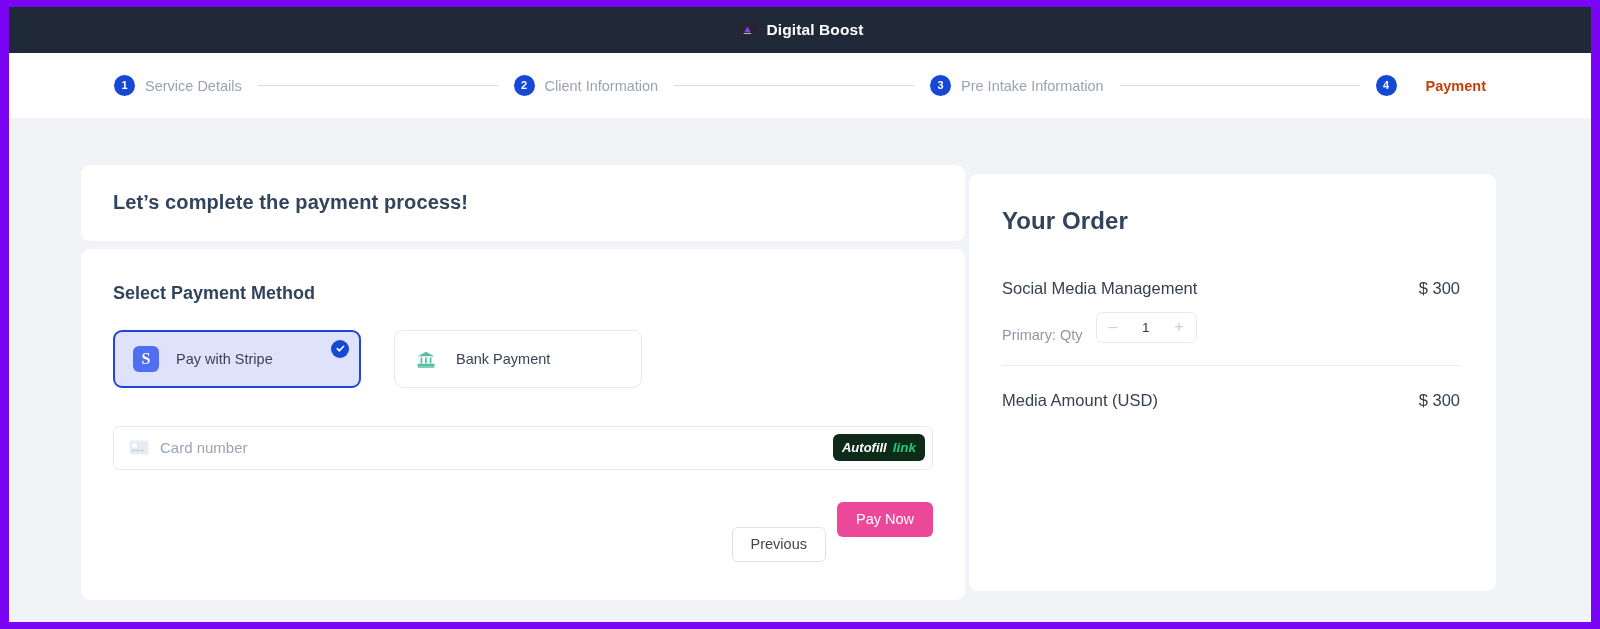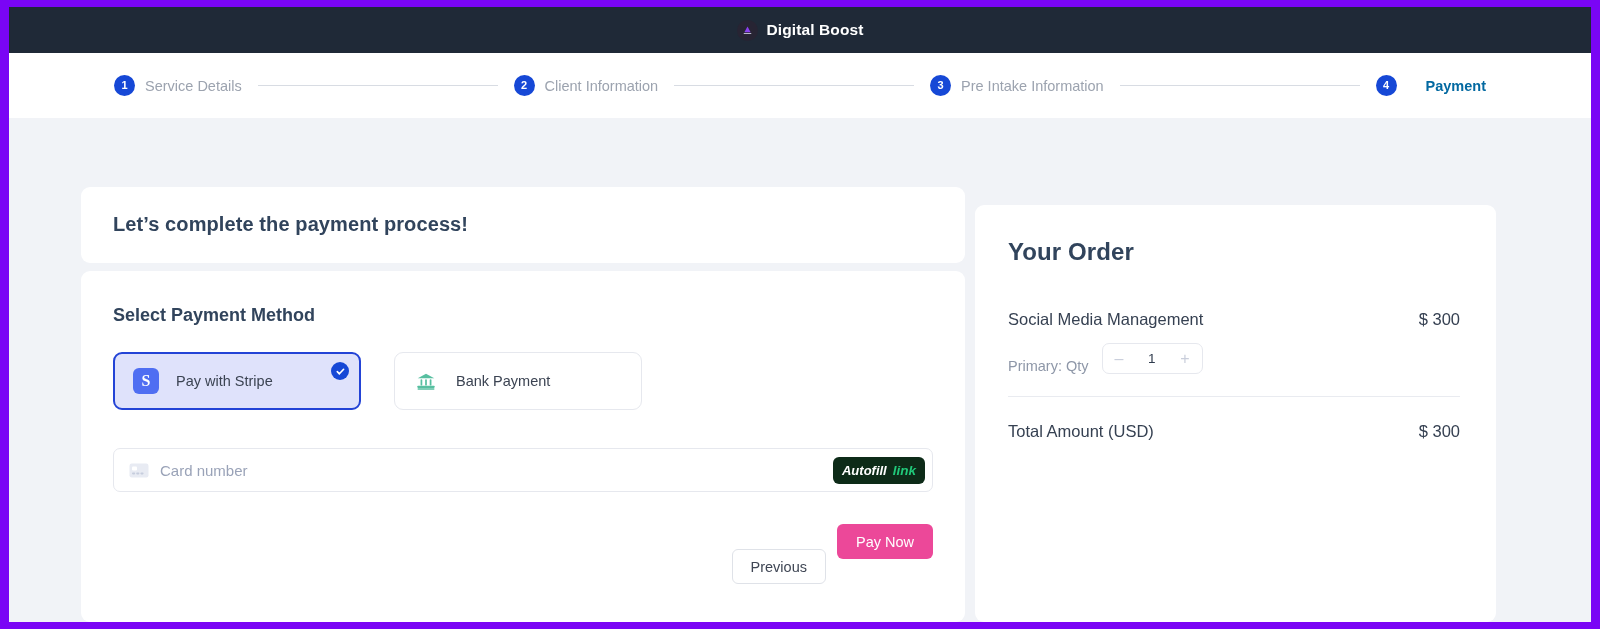--- a/index.html
+++ b/index.html
@@ -54,28 +54,28 @@
   .step-num {
     width: 21px; height: 21px; border-radius: 50%;
     background: #1648d6;
     color: #fff;
     font-size: 11px;
     font-weight: bold;
     display: flex; align-items: center; justify-content: center;
     line-height: 1;
   }
   .step-label { font-size: 14.5px; color: #9ca3af; white-space: nowrap; }
-  .step.active .step-label { color: #0369a1; font-weight: bold; padding-left: 19px; }
+  .step.active .step-label { color: #c2410c; font-weight: bold; padding-left: 19px; }
   .step-line { flex: 1 1 auto; height: 1px; background: #d8dce3; margin: 0 16px; }
   
   .main {
     flex: 1 1 auto;
     display: flex;
-    align-items: flex-end;
-    gap: 10px;
+    align-items: center;
+    gap: 4px;
     padding: 24px 95px 0 72px;
   }
   .left-col { width: 884px; flex: 0 0 auto; }
   .card {
     background: #ffffff;
     border-radius: 9px;
   }
   .card-header {
     padding: 26px 32px 27px 32px;
   }
@@ -350,19 +350,19 @@
         <span class="stepper-box">
           <span class="qty-btn">–</span>
           <span class="qty-val">1</span>
           <span class="qty-btn">+</span>
         </span>
       </div>
 
       <div class="divider"></div>
 
       <div class="total-row">
-        <span class="total-label">Total Amount (USD)</span>
+        <span class="total-label">Media Amount (USD)</span>
         <span class="total-value">$ 300</span>
       </div>
     </div>
 
   </div>
 </div>
 
 </body></html>

